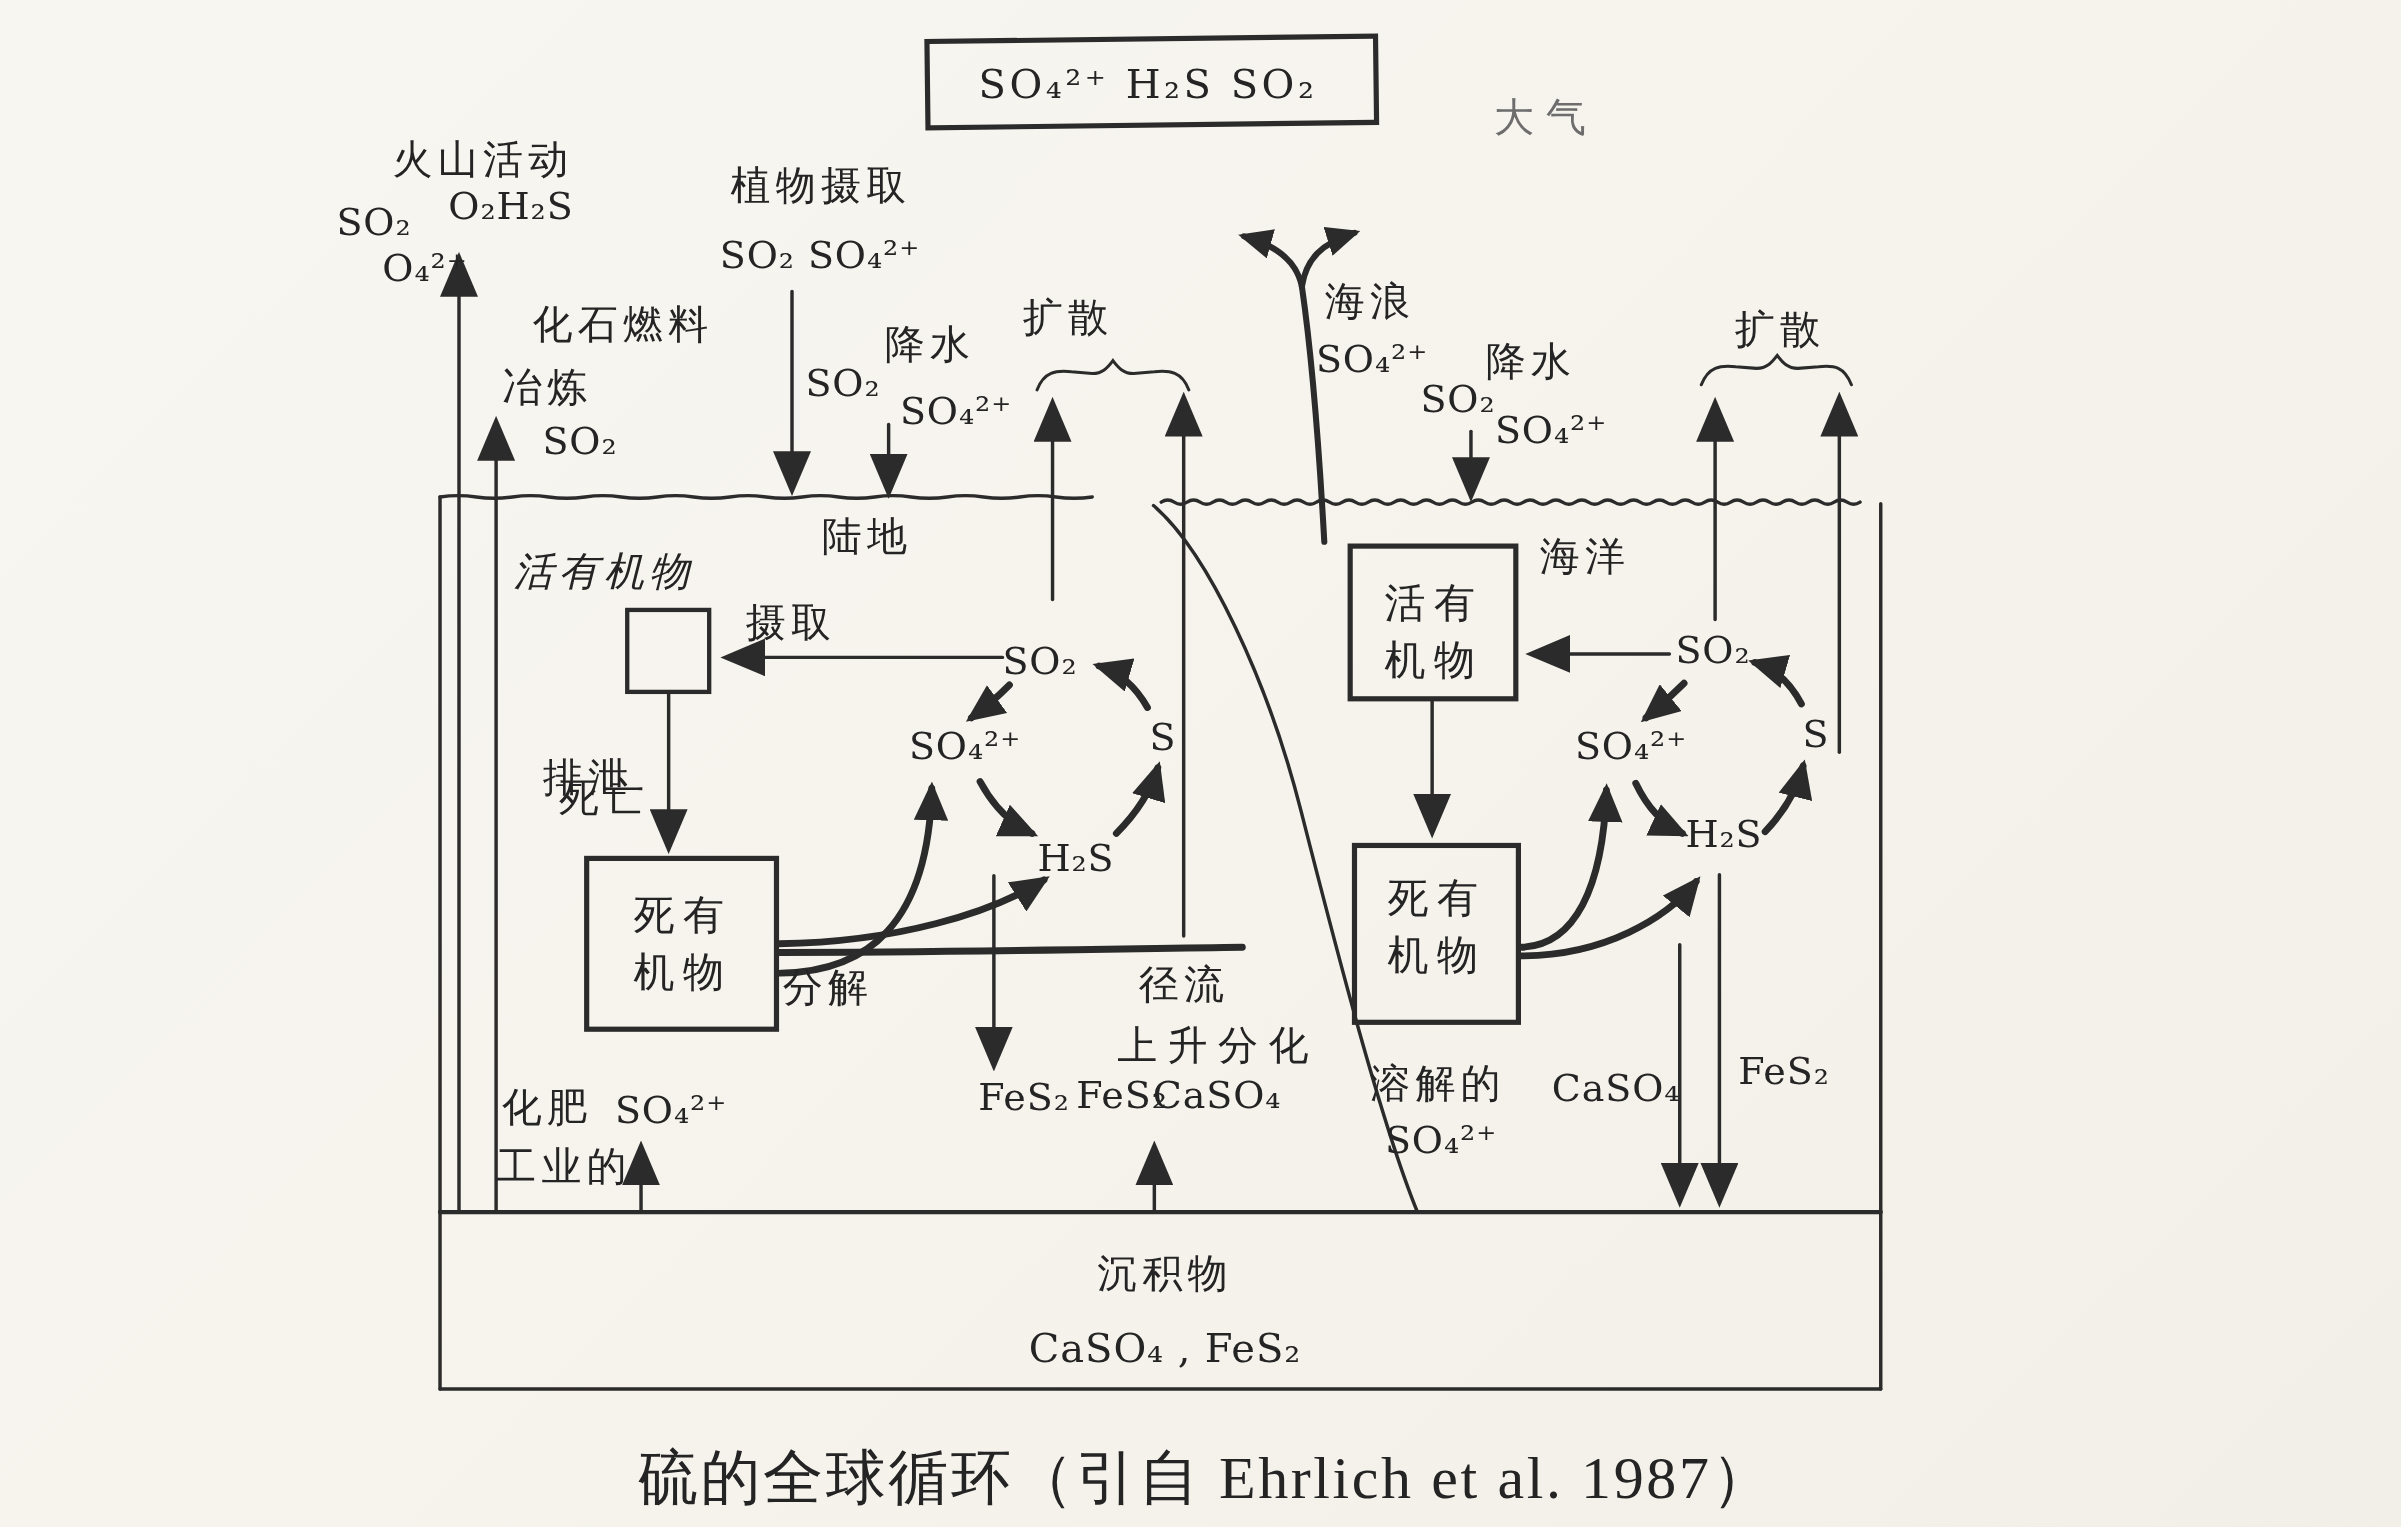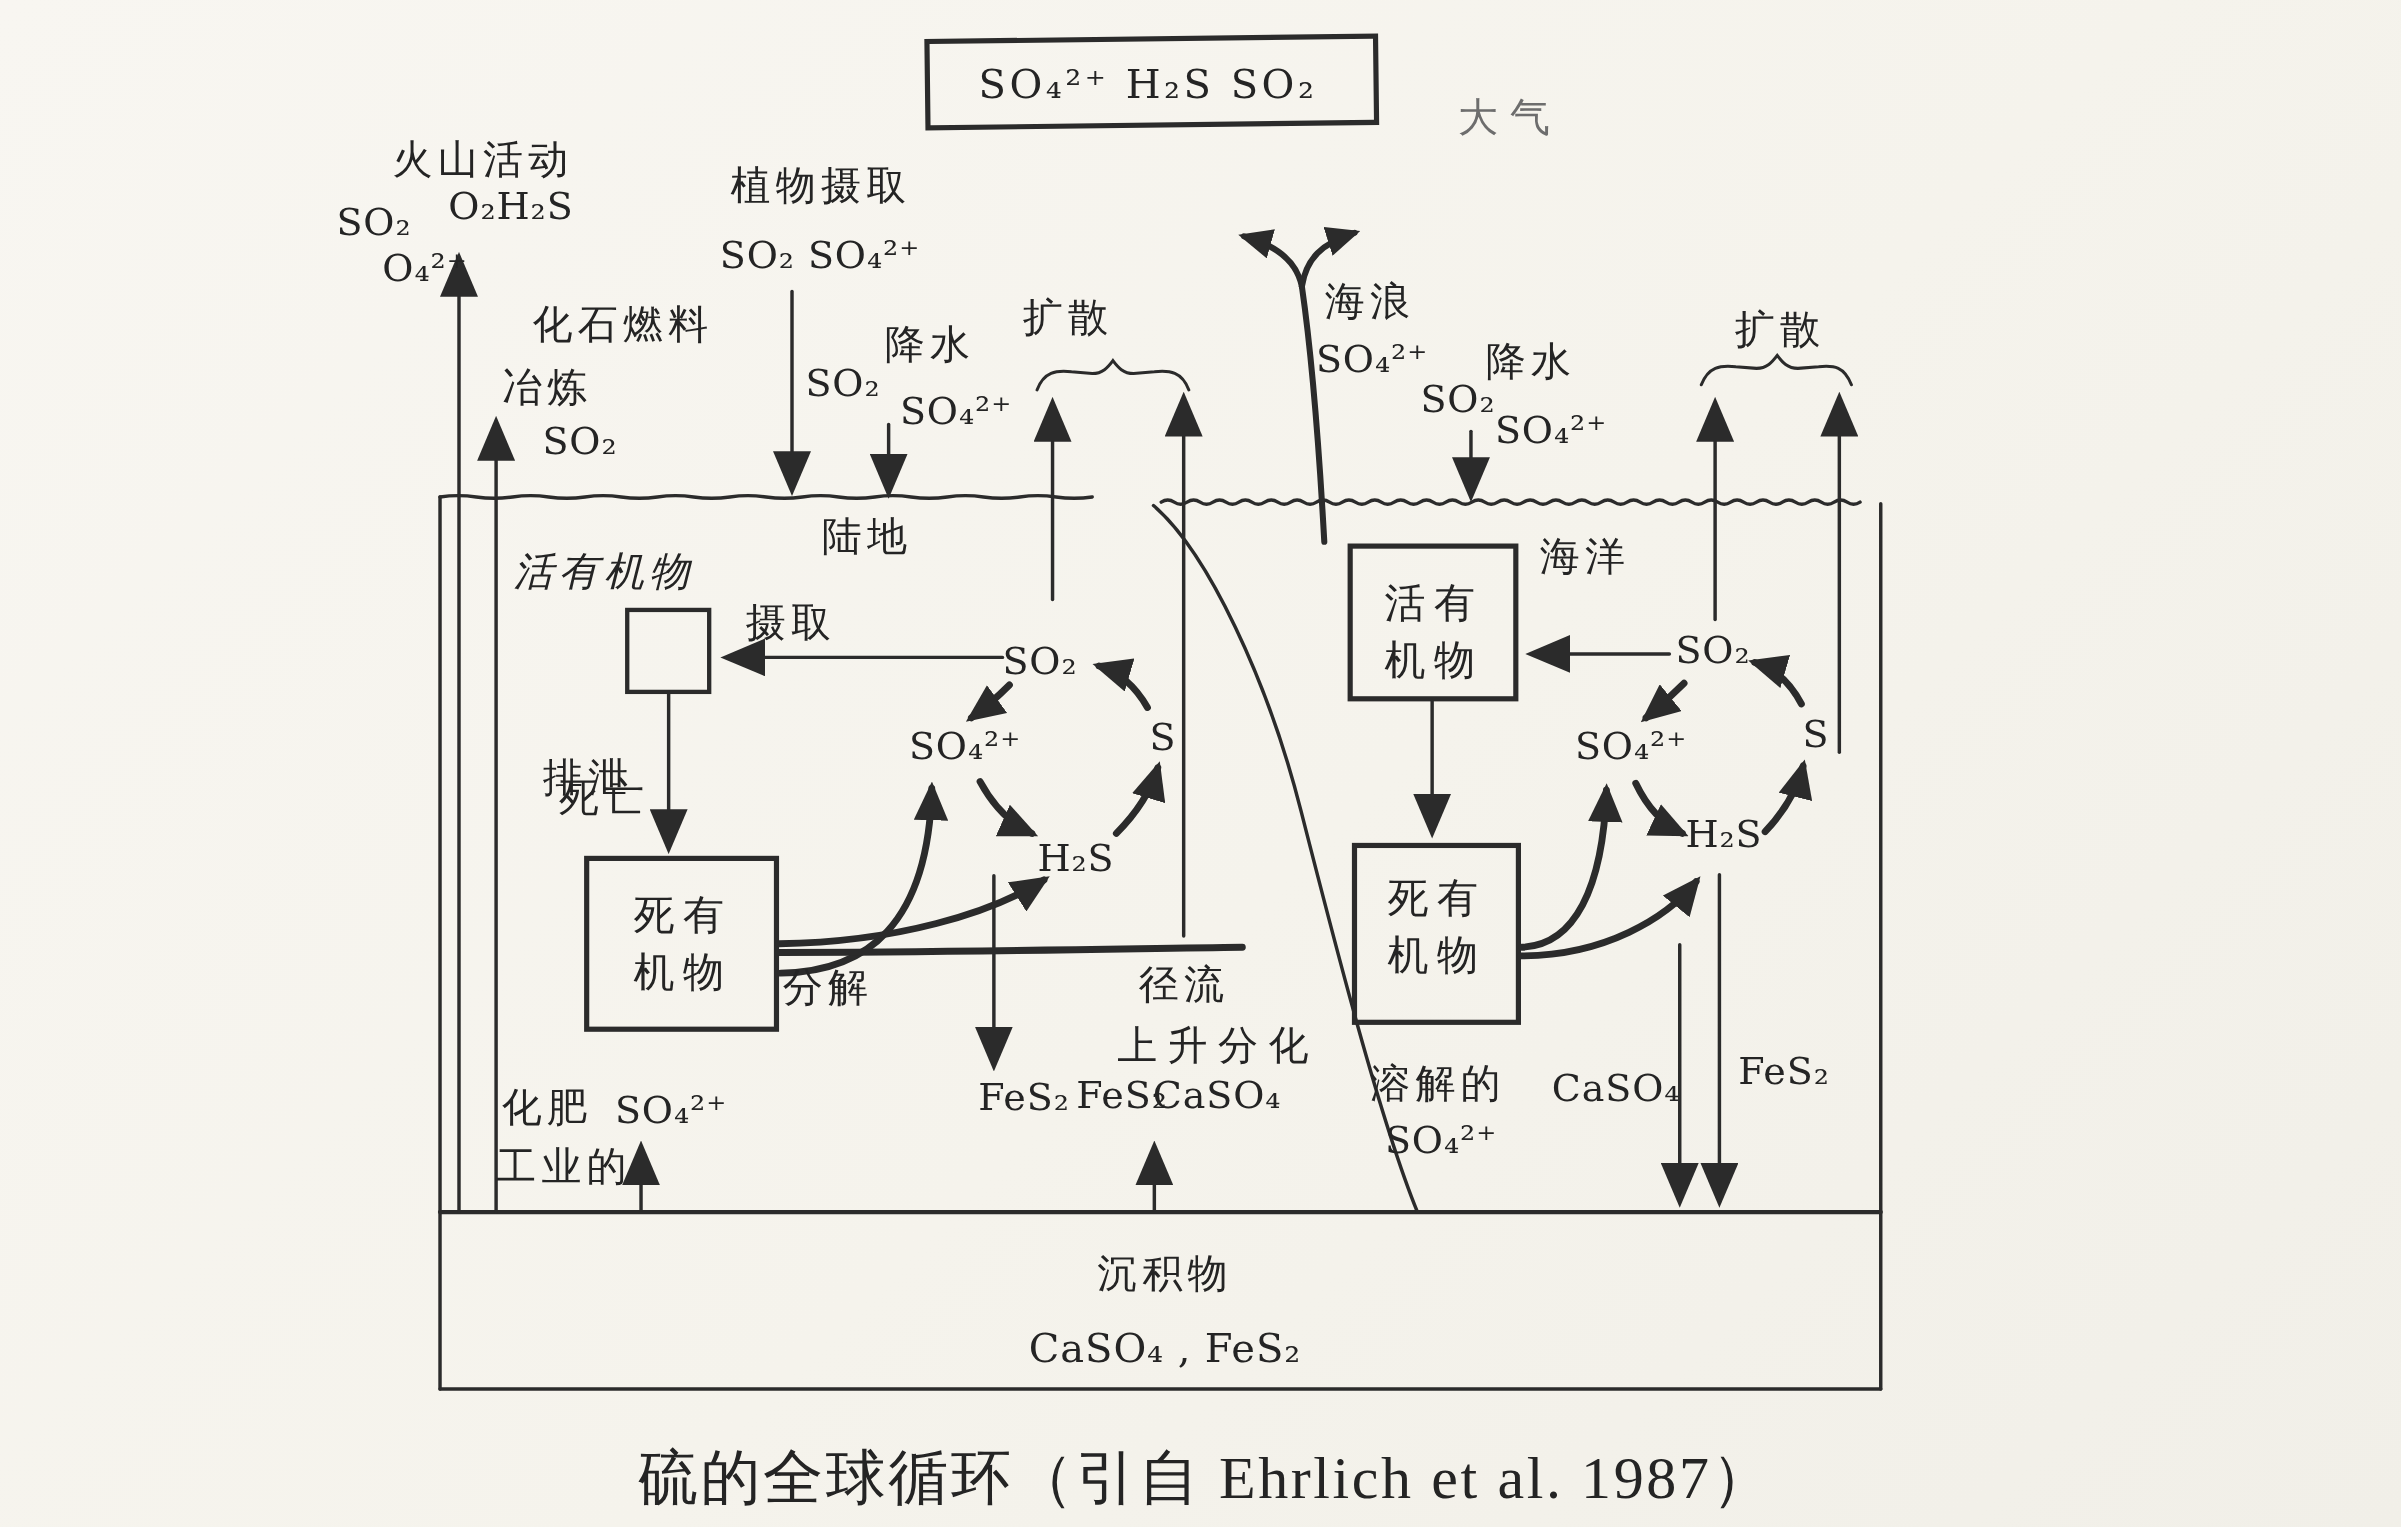--- a/index.html
+++ b/index.html
@@ -18,21 +18,21 @@
     position:absolute;
     transform:translate(-50%,-50%);
     color:#242424;
     white-space:nowrap;
     line-height:1.05;
     text-align:center;
   }
   .cjk{font-size:40px;letter-spacing:5.2px;}
   .formula{font-family:"DejaVu Serif","DejaVu Sans",serif;font-size:38px;letter-spacing:0.9px;}
   .boxtext{font-size:41px;letter-spacing:8.6px;}
-  .faint{color:#6d6d6d;}
+  .faint{color:#6d6d6d;margin-left:36px;}
   .caption{font-size:60px;letter-spacing:2.6px;}
   .gasbox{font-size:40px;letter-spacing:3.5px;}
 </style>
 </head>
 <body>
 
 <div id="stage">
 
   <svg width="2401" height="1527" viewBox="0 0 2783 1770">
     <defs>

